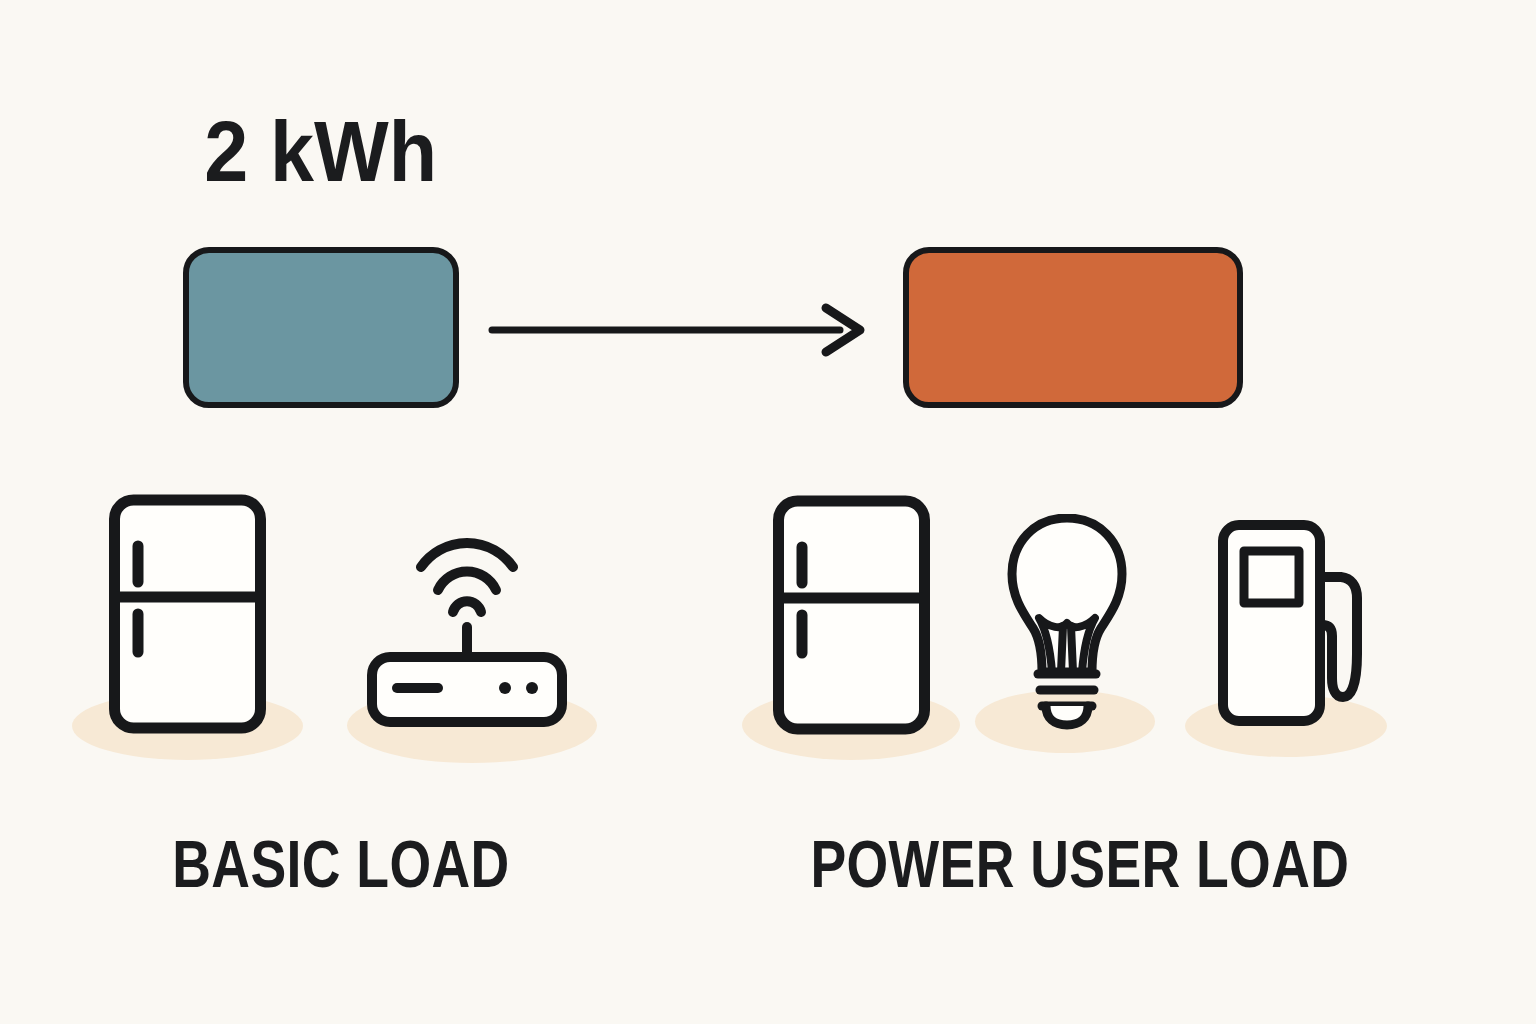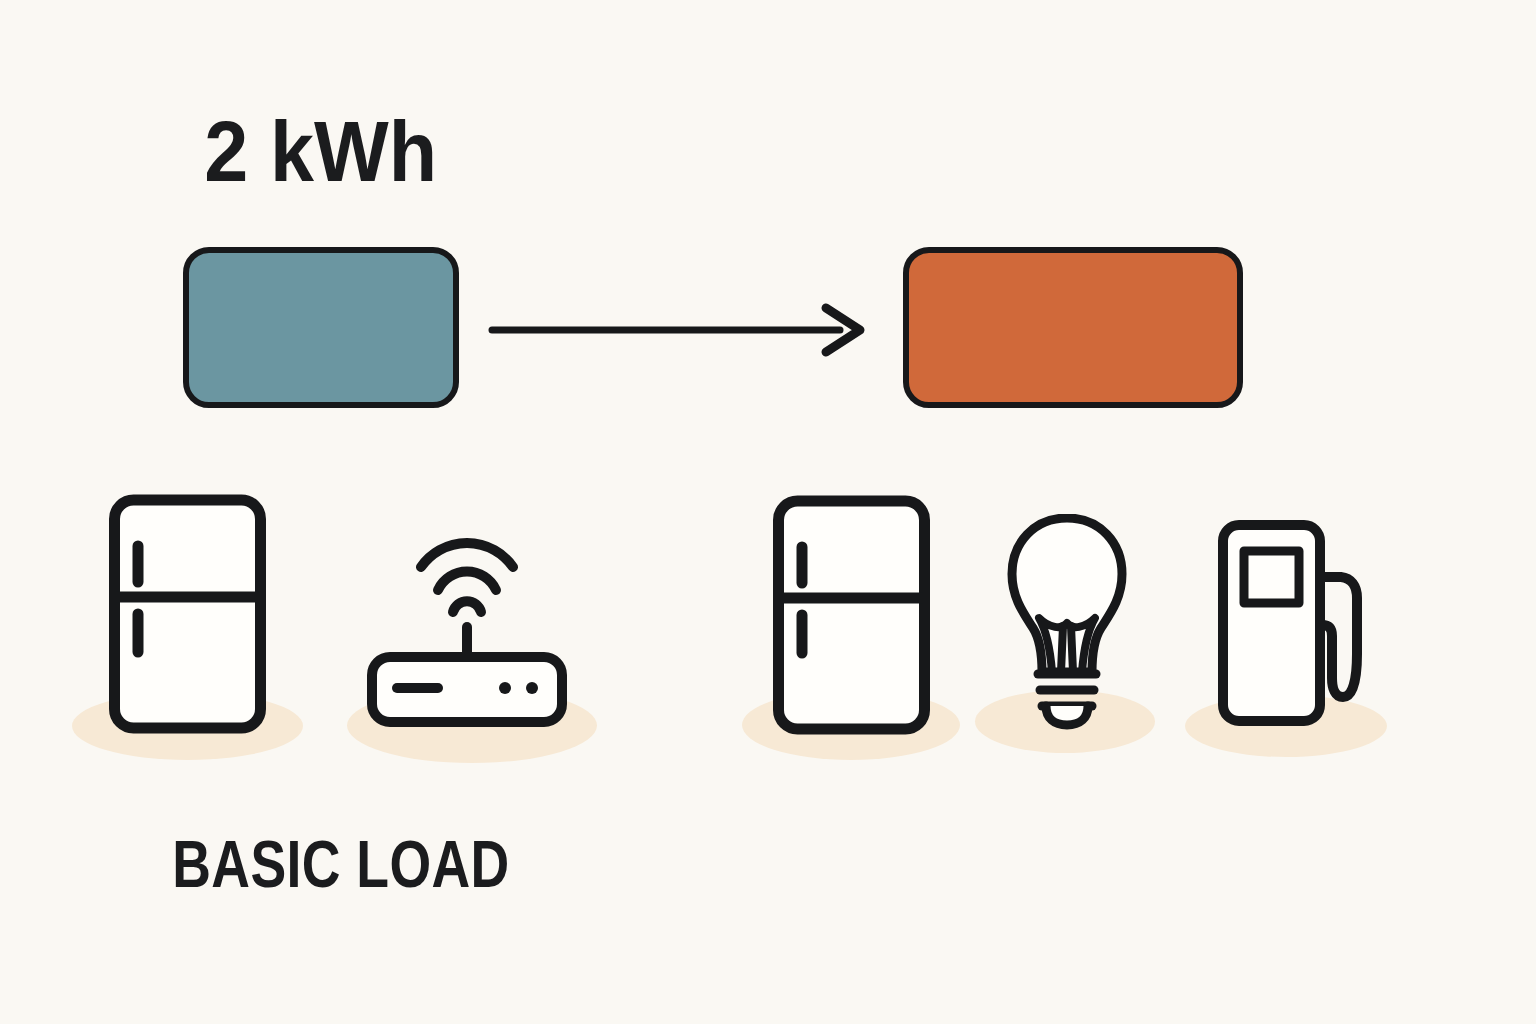--- a/index.html
+++ b/index.html
@@ -120,14 +120,17 @@
 
   <svg class="abs icon" style="left:1210px; top:514px;" width="162" height="222" viewBox="0 0 162 222">
     <path d="M112 63 H131 C141 64 147 72 147 84 V140 C147 165 143 183 133 183 C125 183 122 174 122 164 V122 C122 114 119 111 112 111" stroke-width="10" stroke-linecap="round" stroke-linejoin="round"></path>
     <rect class="filled" x="13" y="11" width="97" height="196" rx="16" stroke-width="10"></rect>
     <rect class="filled" x="34" y="37" width="55" height="52" stroke-width="9" stroke-linejoin="round"></rect>
   </svg>
 
   <div class="abs caption" style="left:41px; top:830px; width:600px;">
     <span>BASIC LOAD</span>
   </div>
+  <div class="abs caption" style="left:780px; top:830px; width:600px;">
+    <span>POWER USER LOAD</span>
+  </div>
 
 </div>
 
 </body></html>

